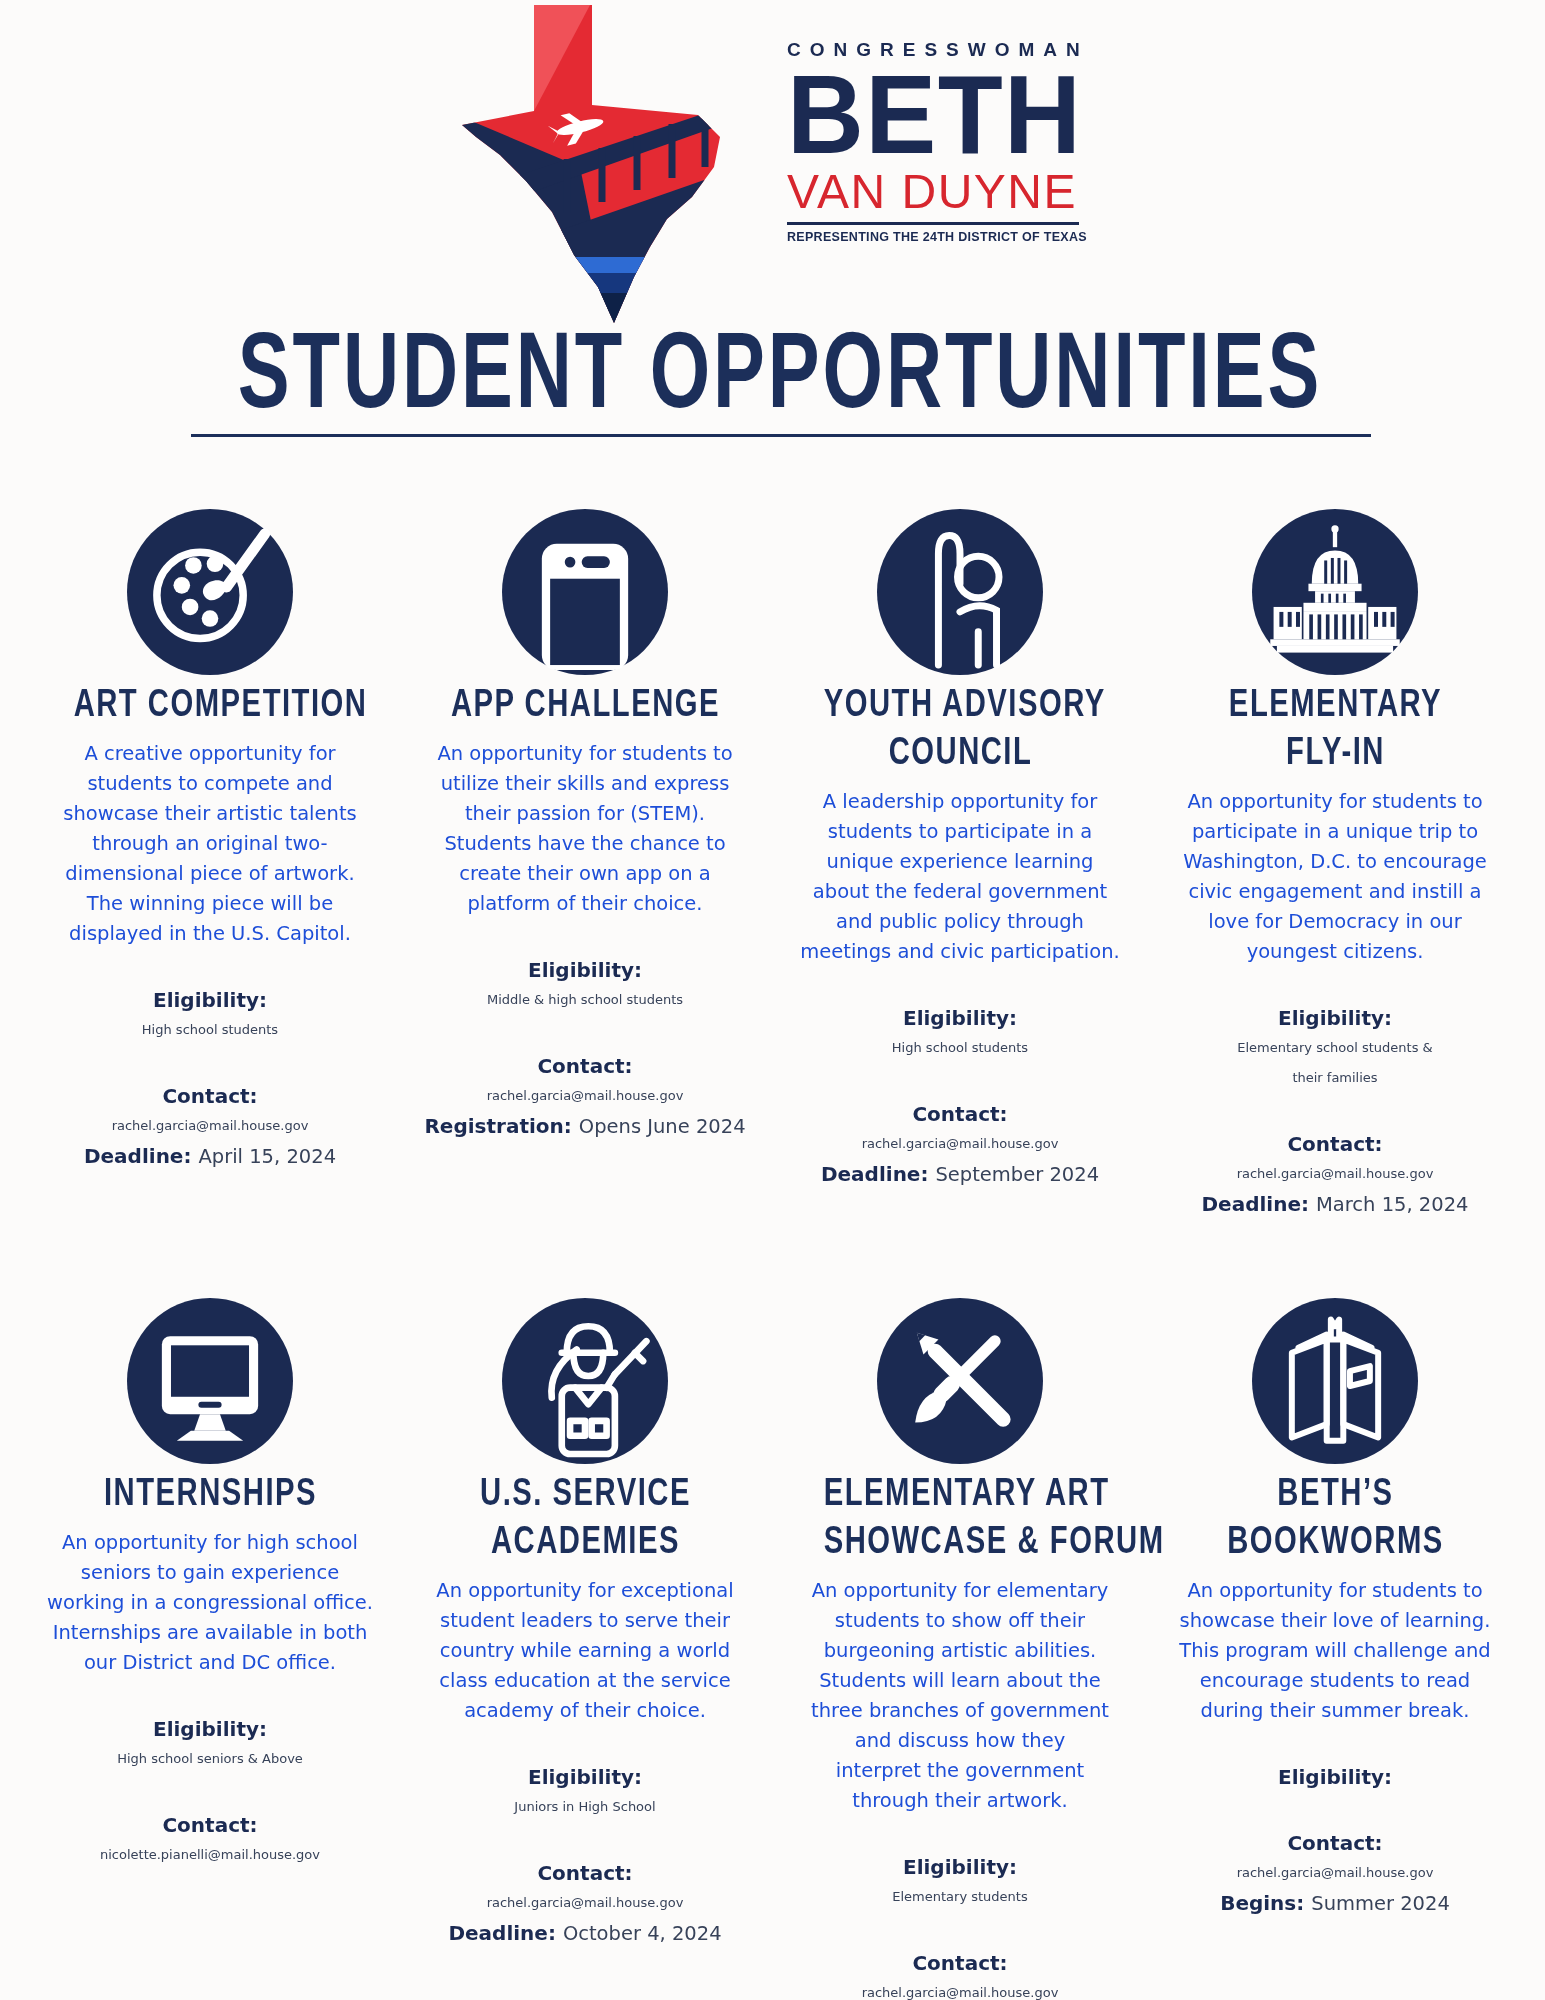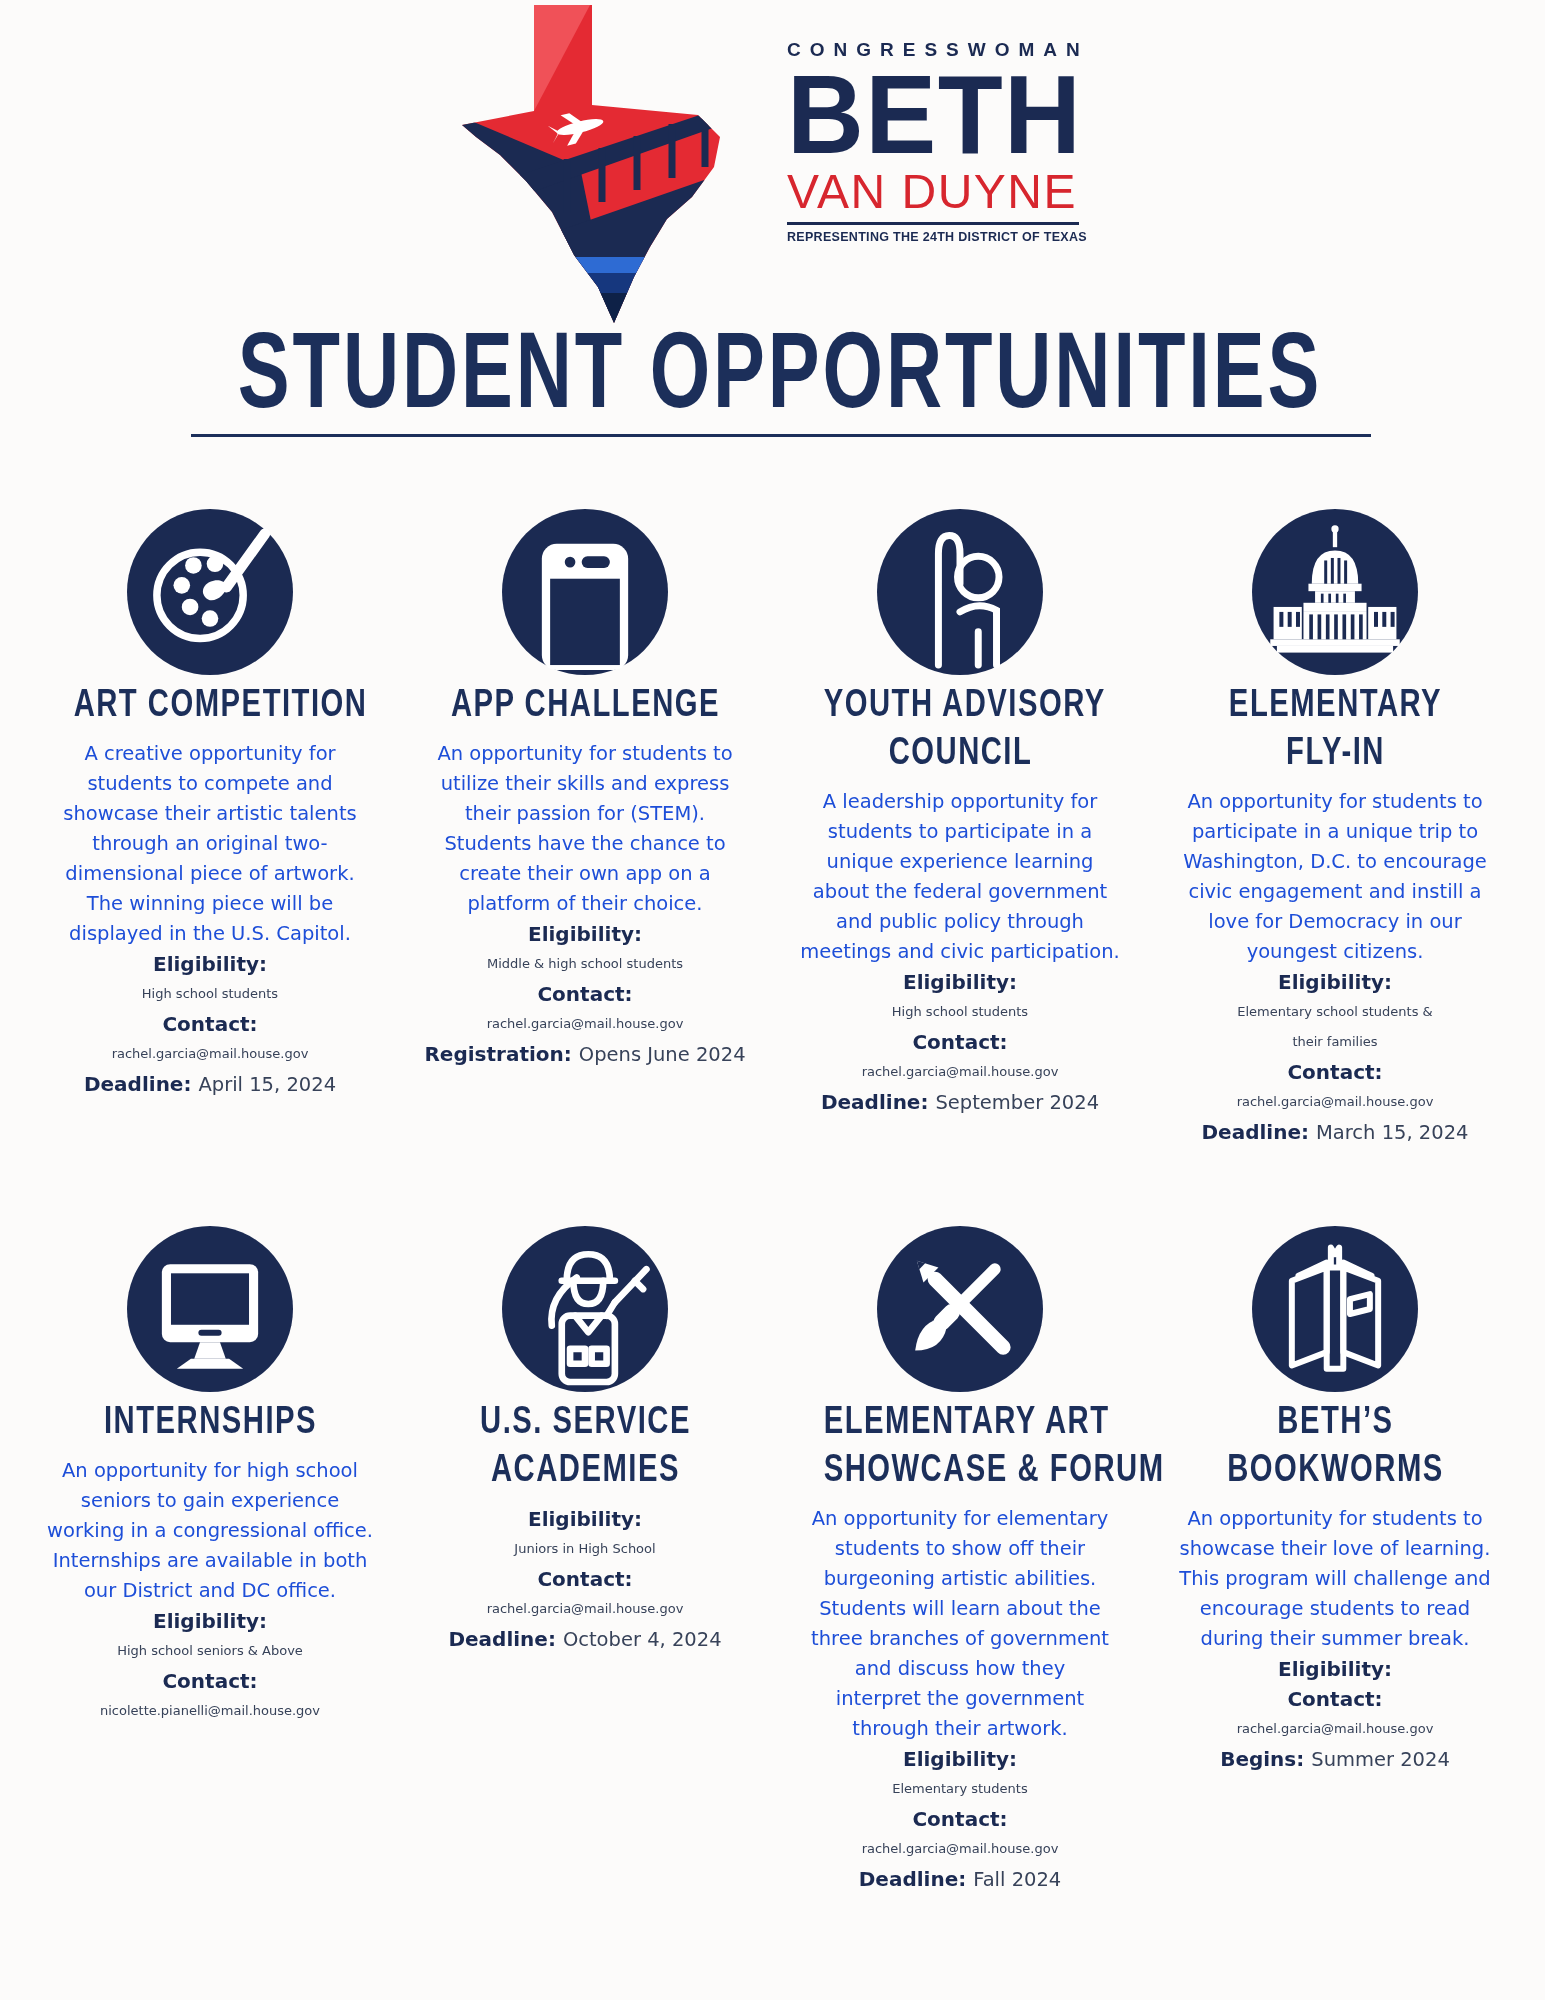--- a/index.html
+++ b/index.html
@@ -32,21 +32,21 @@
   
   .cards{display:grid;grid-template-columns:repeat(4,375px);justify-content:center;
     margin-top:72px;row-gap:78px;}
   .card{text-align:center;padding:0 5px;box-sizing:border-box;}
   .icon-wrap{height:166px;margin-bottom:4px;}
   .icon-wrap svg{width:166px;height:166px;}
   .card-title{margin:0 0 12px;font-family:"Liberation Sans",sans-serif;font-weight:700;
     font-size:39px;line-height:48px;color:#1c2f5a;letter-spacing:2px;white-space:pre;
     transform:scaleX(.75);transform-origin:center;}
   .card-body{margin:0;font-size:19.5px;line-height:30px;white-space:pre;color:#1d4ed8;}
-  .label{display:block;font-weight:700;color:#1b2a52;font-size:20px;line-height:30px;}
+  .label{display:block;font-weight:700;color:#1b2a52;font-size:20px;line-height:30px;margin-top:36px;}
   .val{display:block;font-size:13px;line-height:30px;white-space:pre;}
   .footline{font-size:19.5px;line-height:30px;}
   .footline .flabel{font-weight:700;color:#1b2a52;font-size:20px;}
   .footline .fval{margin-left:7px;}
 </style>
 </head>
 <body>
 
 <div class="header">
   <svg class="texas-svg" viewBox="0 0 270 320">
@@ -281,20 +281,25 @@
           <rect x="41" y="74" width="9" height="9"></rect>
           <rect x="54" y="74" width="9" height="9"></rect>
           <path d="M68,46 L87,26"></path>
           <path d="M68,46 l-5,8"></path>
           <path d="M80,33 l5,5"></path>
         </g>
       </svg>
     </div>
     <h3 class="card-title">U.S. SERVICE
 ACADEMIES</h3>
+    <p class="card-body">An opportunity for exceptional
+student leaders to serve their
+country while earning a world
+class education at the service
+academy of their choice.</p>
     <span class="label">Eligibility:</span>
     <span class="val">Juniors in High School</span>
     <span class="label">Contact:</span>
     <span class="val">rachel.garcia@mail.house.gov</span>
     <div class="footline">
       <span class="flabel">Deadline:</span><span class="fval">October 4, 2024</span>
     </div>
   </div>
 
   <div class="card">

